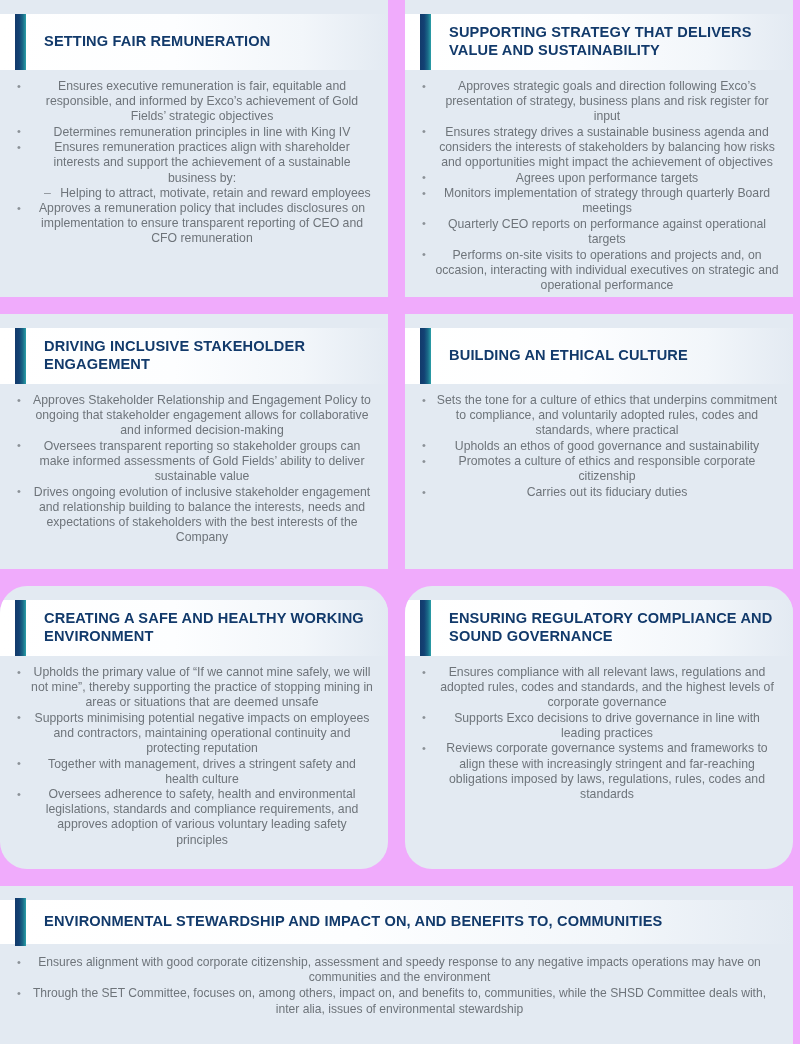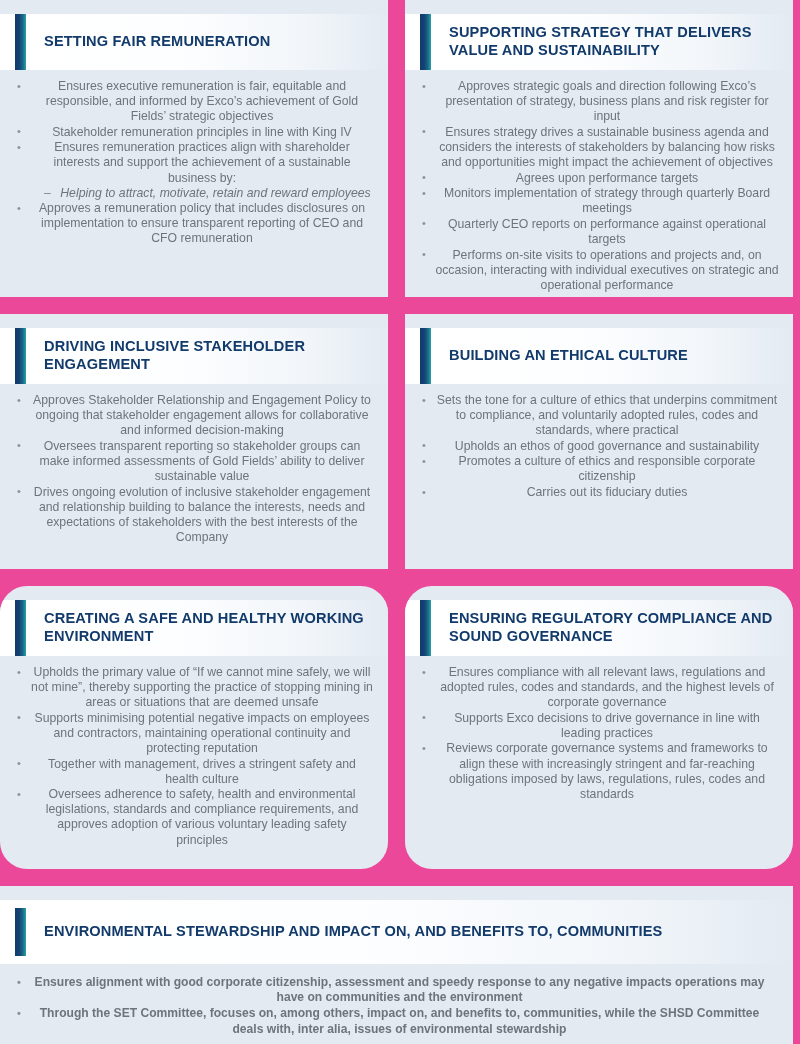--- a/index.html
+++ b/index.html
@@ -14,21 +14,21 @@
     font-family: "Liberation Sans", sans-serif;
     -webkit-font-smoothing: antialiased;
   }
 
   .page {
     position: relative;
     width: 800px;
     height: 1044px;
     box-sizing: border-box;
     padding: 0 7px 0 0;
-    background: #ec4899;
+    background: #f0abfc;
   }
 
   .grid {
     display: flex;
     flex-wrap: wrap;
     gap: 17px;
     width: 793px;
   }
 
   .card {
@@ -54,21 +54,21 @@
     height: 56px;
     display: flex;
     align-items: center;
     background: linear-gradient(to right,
                 #ffffff 0%,
                 #fdfeff 45%,
                 #f2f6fa 78%,
                 #e3eaf2 100%);
   }
   .card.wide .card-head {
-    height: 64px;
+    height: 44px;
   }
 
   .accent-bar {
     flex: 0 0 auto;
     width: 11px;
     height: 56px;
     margin-left: 15px;
     margin-right: 18px;
     background: linear-gradient(to right,
                 #123a6b 0%,
@@ -118,63 +118,61 @@
     left: 2px;
     top: -0.5px;
     font-size: 11px;
     color: #8b9197;
   }
 
   ul.sub {
     list-style: none;
     margin: 0;
     padding: 0 0 0 14px;
-    font-style: italic;
   }
   ul.sub > li {
     position: relative;
     padding-left: 13px;
     font-size: 12.25px;
     line-height: 15.1px;
     color: #6e747a;
   }
   ul.sub > li::before {
     content: "\2013";
     position: absolute;
     left: 0;
     top: 0;
     color: #8b9197;
   }
 
   
   .card.wide ul.bullets > li {
     font-size: 12.1px;
     line-height: 15.4px;
-    font-weight: bold;
   }
   .card.wide .card-body {
     margin-top: 11px;
     margin-right: 24px;
   }
 </style>
 </head>
 <body>
 
 <div class="page">
   <div class="grid">
 
     <div class="card r1">
       <div class="card-head">
         <div class="accent-bar"></div>
         <h2 class="card-title">SETTING FAIR REMUNERATION</h2>
       </div>
       <div class="card-body">
         <ul class="bullets">
           <li><span>Ensures executive remuneration is fair, equitable and responsible, and informed by Exco’s achievement of Gold Fields’ strategic objectives</span></li>
-          <li><span>Stakeholder remuneration principles in line with King IV</span></li>
+          <li><span>Determines remuneration principles in line with King IV</span></li>
           <li>
             <span>Ensures remuneration practices align with shareholder interests and support the achievement of a sustainable business by:</span>
             <ul class="sub">
               <li>Helping to attract, motivate, retain and reward employees</li>
             </ul>
           </li>
           <li><span>Approves a remuneration policy that includes disclosures on implementation to ensure transparent reporting of CEO and CFO remuneration</span></li>
         </ul>
       </div>
     </div>

